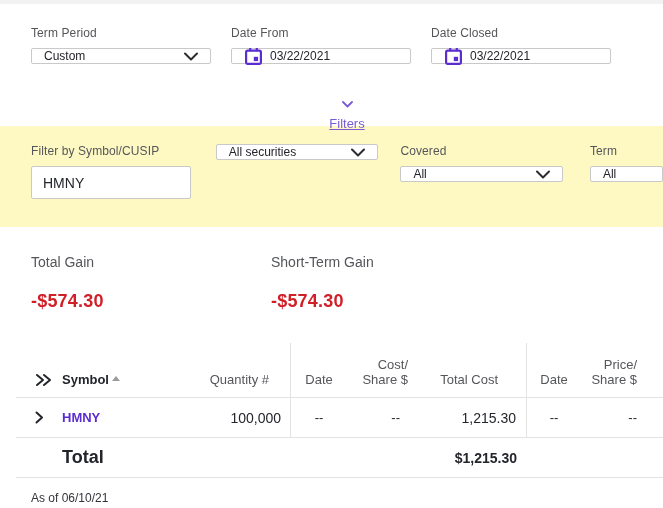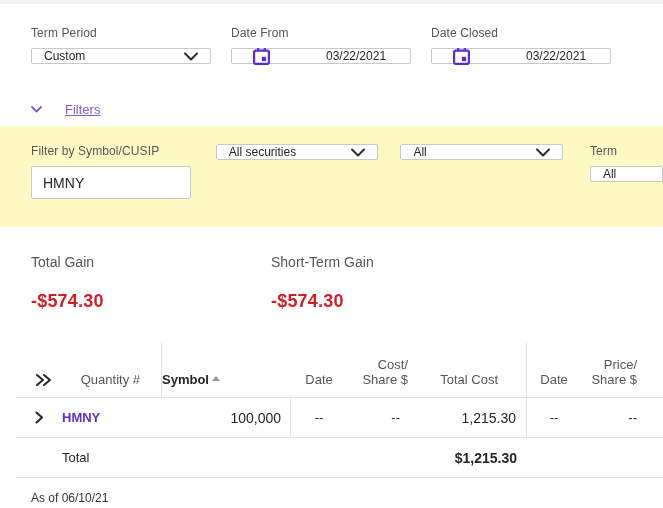--- a/index.html
+++ b/index.html
@@ -5,31 +5,31 @@
   * { margin:0; padding:0; box-sizing:border-box; }
   html,body { background:#fff; }
   body { font-family:"Liberation Sans", sans-serif; }
   .page { position:relative; width:663px; height:508px; background:#fff; overflow:hidden; color:var(--text_dark); }
   .top-strip { height:4px; background:#f2f2f2; }
 
   
   .field-label { display:block; font-size:12px; color:var(--text_gray); margin-bottom:8px; letter-spacing:.1px; }
   .box { height:16px; background:#fff; border:1px solid #c9c9c9; border-radius:2px; display:flex; align-items:center; font-size:12px; color:var(--text_dark); }
   .select-box { justify-content:space-between; padding:0 12px; cursor:pointer; }
-  .date-box { padding:0 20px;gap:48px; }
+  .date-box { padding:0 12px; }
   .date-box .cal { margin-right:7px; display:flex; }
   input.text-input { width:100%; height:33px; background:#fff; border:1px solid #c9c9c9; border-radius:2px; padding:0 11px; font-size:14px; color:var(--text_dark); font-family:"Liberation Sans",sans-serif; }
 
   
   .date-filters { display:flex; padding:22px 31px 0 31px; }
   .date-filters .field { width:180px; }
   .date-filters .field + .field { margin-left:20px; }
 
   
-  .filters-toggle { margin:37px 0 0 31px; display:flex; align-items:center; gap:23px; height:16px; cursor:pointer; }
+  .filters-toggle { margin:37px 0 0 31px; display:flex; align-items:center; gap:8px; height:16px; cursor:pointer;flex-direction:column; }
   .filters-toggle a { font-size:13px; color:var(--filters_link); text-decoration:underline; font-weight:400; }
 
   
   .filter-panel { margin-top:9px; height:101px; background:#fef9c3; padding:18px 0 0 31px; display:flex; }
   .filter-panel .field.f1 { width:175px; }
   .filter-panel .field.f2 { width:178px; margin-left:25px; }
   .filter-panel .field.f3 { width:178px; margin-left:22px; }
   .filter-panel .field.f4 { width:80px;  margin-left:27px; }
 
   
@@ -52,21 +52,21 @@
   .v-r { border-right:1px solid #e3e3e3; }
   .pad-r21 { padding-right:21px; } .pad-r9 { padding-right:9px; }
   .pad-r28 { padding-right:28px; } .pad-r10 { padding-right:10px; }
   .pad-r8 { padding-right:8px; }
   .expand-cell { padding-left:19px; }
   .two-line { display:flex; flex-direction:column; align-items:flex-end; line-height:15px; }
   .sym-head { font-weight:bold; color:var(--text_dark); display:flex; align-items:center; gap:3px; }
   .sort-asc { width:0; height:0; border-left:4px solid transparent; border-right:4px solid transparent; border-bottom:5px solid #9b9b9b; margin-bottom:2px; }
   .symbol-link { color:var(--accent); font-weight:bold; font-size:13px; text-decoration:none; cursor:pointer; }
   .qty { font-size:14px; }
-  .total-label { font-weight:normal; font-size:13px; }
+  .total-label { font-weight:bold; font-size:18px; }
   .total-value { font-weight:bold; font-size:14px; }
 
   .asof { margin:13px 0 0 31px; font-size:12px; color:#33343a; }
 
   .icon { display:inline-flex; }
 </style>
 </head>
 <body>
 
 <div class="page">
@@ -132,20 +132,21 @@
       <div class="box select-box">
         <span>All securities</span>
         <span class="icon">
           <svg width="14" height="9" viewBox="0 0 14 9">
               <polyline points="1,1.5 7,7.5 13,1.5" fill="none" stroke="#2a2c31" stroke-width="2" stroke-linecap="round" stroke-linejoin="round"></polyline>
             </svg>
         </span>
       </div>
     </div>
     <div class="field f3">
+      <span class="field-label">Covered</span>
       <div class="box select-box">
         <span>All</span>
         <span class="icon">
           <svg width="14" height="9" viewBox="0 0 14 9">
               <polyline points="1,1.5 7,7.5 13,1.5" fill="none" stroke="#2a2c31" stroke-width="2" stroke-linecap="round" stroke-linejoin="round"></polyline>
             </svg>
         </span>
       </div>
     </div>
     <div class="field f4">
@@ -170,27 +171,27 @@
   <div class="gl-table">
     <div class="t-row t-head">
       <div class="cell expand-cell">
         <span class="icon">
           <svg width="17" height="14" viewBox="0 0 17 14">
               <polyline points="2,2 8,7 2,12" fill="none" stroke="#23252b" stroke-width="2" stroke-linecap="round" stroke-linejoin="round"></polyline>
               <polyline points="9,2 15,7 9,12" fill="none" stroke="#23252b" stroke-width="2" stroke-linecap="round" stroke-linejoin="round"></polyline>
             </svg>
         </span>
       </div>
-      <div class="cell right pad-r21 v-r">Quantity #</div>
       <div class="cell">
         <span class="sym-head">
             <span>Symbol</span>
             <span class="sort-asc"></span>
           </span>
       </div>
+      <div class="cell right pad-r21 v-r">Quantity #</div>
       <div class="cell center">Date</div>
       <div class="cell right">
         <span class="two-line">
             <span>Cost/</span>
             <span>Share $</span>
           </span>
       </div>
       <div class="cell right pad-r28 v-r">Total Cost</div>
       <div class="cell center">Date</div>
       <div class="cell right pad-r9">

